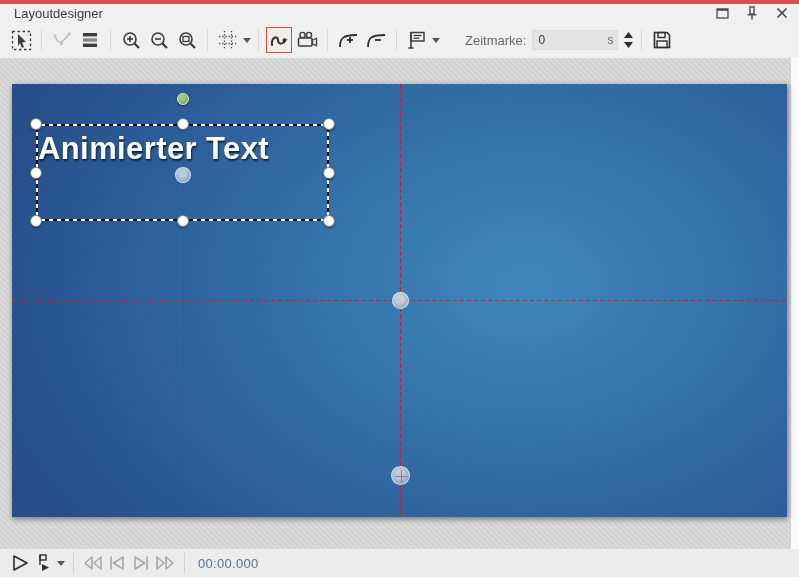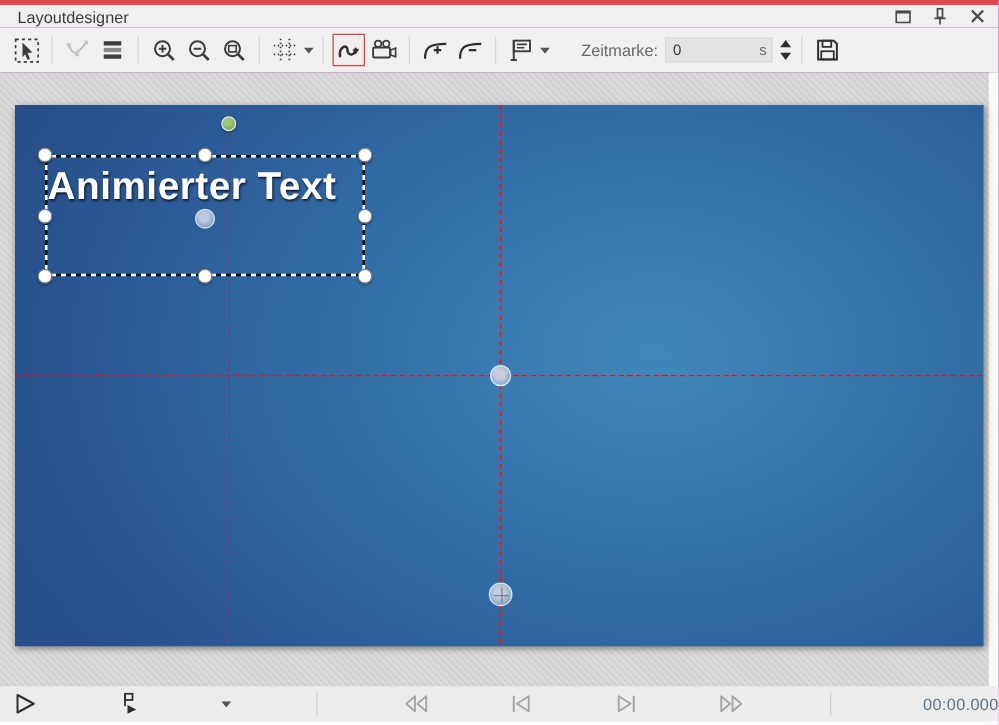--- a/index.html
+++ b/index.html
@@ -1,17 +1,17 @@
 <!DOCTYPE html>
 <html><head>
 <meta charset="utf-8">
 <style>
   * { margin:0; padding:0; box-sizing:border-box; }
   html,body { width:799px; height:580px; font-family:"Liberation Sans", sans-serif; }
-  #app { position:relative; width:799px; height:580px; background:#a21caf; overflow:hidden; }
+  #app { position:relative; width:799px; height:580px; background:#4c1d95; overflow:hidden; }
 
   
   #titlebar { position:absolute; left:0; top:0; width:100%; height:22px; background:#f0f0f0; }
   #accent-stripe { position:absolute; left:0; top:0; width:100%; height:4px; background:#e14b4b; }
   #window-title { position:absolute; left:14px; top:6px; font-size:13px; color:#3b3b3b; }
   #win-controls { position:absolute; right:8px; top:4px; display:flex; gap:12px; align-items:center; }
   .win-btn { width:18px; height:18px; display:flex; align-items:center; justify-content:center; cursor:default; }
 
   
   #toolbar { position:absolute; left:0; top:22px; width:100%; height:36px; background:#f0f0f0;
@@ -37,21 +37,21 @@
   
   #canvas { position:absolute; left:12px; top:84px; width:775px; height:433px;
             background:radial-gradient(ellipse 560px 400px at 66% 46%, #3f87bb 0%, #336ea6 45%, #2b5a97 78%, #274e88 100%);
             box-shadow:0 3px 5px rgba(0,0,0,.3), 3px 0 5px rgba(0,0,0,.18); }
   .guide-v { position:absolute; top:0; width:1px; height:433px;
              background:repeating-linear-gradient(180deg,#e21515 0 4px,transparent 4px 7px); z-index:2; }
   .guide-h { position:absolute; left:0; top:216px; width:775px; height:1px;
              background:repeating-linear-gradient(90deg,#e21515 0 4px,transparent 4px 7px); z-index:2; }
 
   
-  #selection { position:absolute; left:25px; top:41px; width:254px; height:95px; z-index:3; }
+  #selection { position:absolute; left:25px; top:41px; width:291px; height:95px; z-index:3; }
   .ant { position:absolute; }
   .ant.top    { left:0; top:-1px;    width:100%; height:2px; background:repeating-linear-gradient(90deg,#101010 0 4px,#fff 4px 8px); }
   .ant.bottom { left:0; bottom:-1px; width:100%; height:2px; background:repeating-linear-gradient(90deg,#101010 0 4px,#fff 4px 8px); }
   .ant.left   { left:-1px; top:0;    width:2px; height:100%; background:repeating-linear-gradient(0deg,#101010 0 4px,#fff 4px 8px); }
   .ant.right  { right:-1px; top:0;   width:2px; height:100%; background:repeating-linear-gradient(0deg,#101010 0 4px,#fff 4px 8px); }
   .handle { position:absolute; width:12px; height:12px; border-radius:50%;
             background:radial-gradient(circle at 40% 35%, #ffffff 55%, #dfe3e8 100%);
             border:1px solid #7c828a; box-shadow:0 1px 2px rgba(0,0,0,.45); z-index:4; }
   .h-tl {left:-7px; top:-7px;} .h-tc {left:calc(50% - 6px); top:-7px;} .h-tr {right:-7px; top:-7px;}
   .h-ml {left:-7px; top:calc(50% - 6px);} .h-mr {right:-7px; top:calc(50% - 6px);}
@@ -63,21 +63,21 @@
             background:radial-gradient(circle at 45% 40%, rgba(235,240,247,.75) 30%, rgba(170,185,205,.45) 100%);
             border:1px solid rgba(255,255,255,.65); z-index:3; }
   .soft-cross { position:absolute; background:rgba(70,75,95,.55); }
 
   #text-object { position:absolute; left:1px; top:6px; font-size:31px; font-weight:bold; letter-spacing:.4px;
             color:#ffffff; white-space:nowrap;
             text-shadow:1px 2px 2px rgba(0,0,0,.55), 0 1px 1px rgba(0,0,0,.4); }
 
   
   #playbar { position:absolute; left:0; top:549px; width:100%; height:28px; background:#ececec;
-             display:flex; align-items:center; padding-left:8px;justify-content:space-between; }
+             display:flex; align-items:center; padding-left:8px; }
   .pb-btn { width:24px; height:24px; display:flex; align-items:center; justify-content:center; }
   .pb-sep { width:1px; height:20px; background:#cfcfcf; margin:0 7px; }
   #time-display { font-size:13px; color:#5b7186; margin-left:6px; letter-spacing:.3px; }
   #bottom-strip { position:absolute; left:0; top:577px; width:100%; height:3px; background:#fbfbfb; }
 
   svg { display:block; }
 </style>
 </head>
 <body>
 

